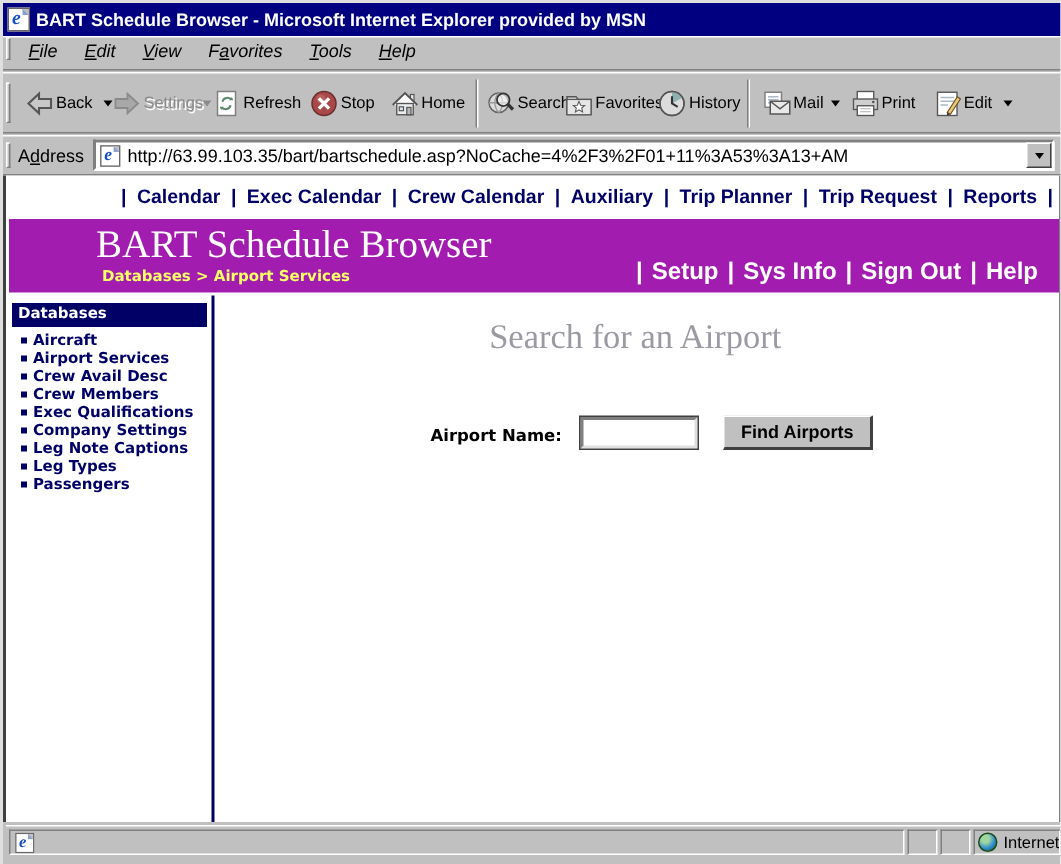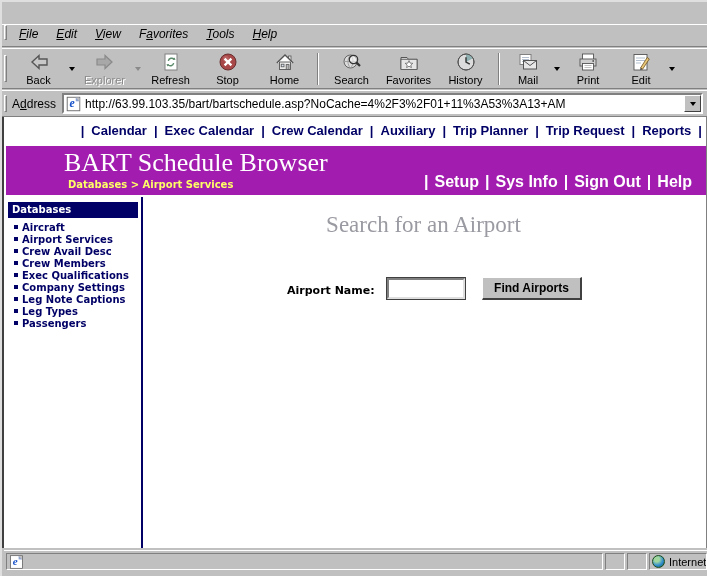--- a/index.html
+++ b/index.html
@@ -22,21 +22,21 @@
   
   .row { position:absolute; left:0; right:0; background:#c0c0c0; border-top:1px solid #ffffff; }
   .menubar  { top:22px; height:23px; display:flex; border-bottom:1px solid #808080;font-style:italic; }
   .toolbar  { top:46px; height:41px; display:flex; align-items:center; border-bottom:1px solid #808080; }
   .addressbar { top:88px; height:27px; display:flex; align-items:center; border-bottom:1px solid #808080; }
   .grip { width:3px; height:70%; margin:0 3px 0 2px; border-left:1px solid #fff; border-top:1px solid #fff;
           border-right:1px solid #808080; border-bottom:1px solid #808080; }
   .menu-item { font-size:12px; color:#000; padding:2px 9px; }
   .menu-item .u { text-decoration:underline; }
 
-  .tbtn { width:57px; height:38px; display:flex; flex-direction:column; align-items:center;
+  .tbtn { width:57px; height:38px; display:flex; flex-direction:row; align-items:center;
           justify-content:center; font-size:11px; color:#000; flex:0 0 auto; }
   .tbtn .lbl { margin-top:1px; white-space:nowrap; }
   .tbtn.disabled .lbl { color:#8a8a8a; text-shadow:1px 1px 0 #fff; }
   .dd { width:9px; height:38px; display:flex; align-items:center; justify-content:center; flex:0 0 auto; }
   .tri { width:0; height:0; border-left:3px solid transparent; border-right:3px solid transparent;
          border-top:4px solid #000; }
   .tsep { width:2px; height:32px; margin:0 4px; border-left:1px solid #808080; border-right:1px solid #fff; }
 
   .addr-label { font-size:12px; margin:0 6px 0 2px; }
   .addr-combo { flex:1; height:21px; background:#fff; display:flex; align-items:center;
@@ -100,20 +100,24 @@
            border:1px solid #1a4a1a; }
   .zone-text { font-size:11px; color:#000; white-space:nowrap; }
 
   svg { display:block; }
 </style>
 </head>
 <body>
 
 <div class="window">
 
+  <div class="titlebar">
+    <span class="ie-doc-icon"></span>
+    <span class="title">BART Schedule Browser - Microsoft Internet Explorer provided by MSN</span>
+  </div>
 
   <div class="row menubar">
     <div class="grip"></div>
     <span class="menu-item"><span></span><span class="u">F</span><span>ile</span></span>
     <span class="menu-item"><span></span><span class="u">E</span><span>dit</span></span>
     <span class="menu-item"><span></span><span class="u">V</span><span>iew</span></span>
     <span class="menu-item"><span>F</span><span class="u">a</span><span>vorites</span></span>
     <span class="menu-item"><span></span><span class="u">T</span><span>ools</span></span>
     <span class="menu-item"><span></span><span class="u">H</span><span>elp</span></span>
   </div>
@@ -132,21 +136,21 @@
     <div class="dd">
         <span class="tri"></span>
       </div>
 
     <div class="tbtn disabled">
       <span>
           <svg width="22" height="22" viewBox="0 0 22 22">
             <path d="M18 11 L11 4.5 L11 8 L3 8 L3 14 L11 14 L11 17.5 Z" fill="#a8a8a8" stroke="#8a8a8a" stroke-width="1.2"></path>
           </svg>
         </span>
-      <span class="lbl">Explorer</span>
+      <span class="lbl">Settings</span>
     </div>
     <div class="dd">
         <span class="tri" style="border-top-color:#8a8a8a"></span>
       </div>
 
     <div class="tbtn">
       <span>
           <svg width="22" height="22" viewBox="0 0 22 22">
             <rect x="5" y="3" width="12" height="16" fill="#fff" stroke="#808080"></rect>
             <path d="M8.3 9.8 A3.4 3.4 0 0 1 14.2 8.4" fill="none" stroke="#5a8a6a" stroke-width="1.4"></path>

